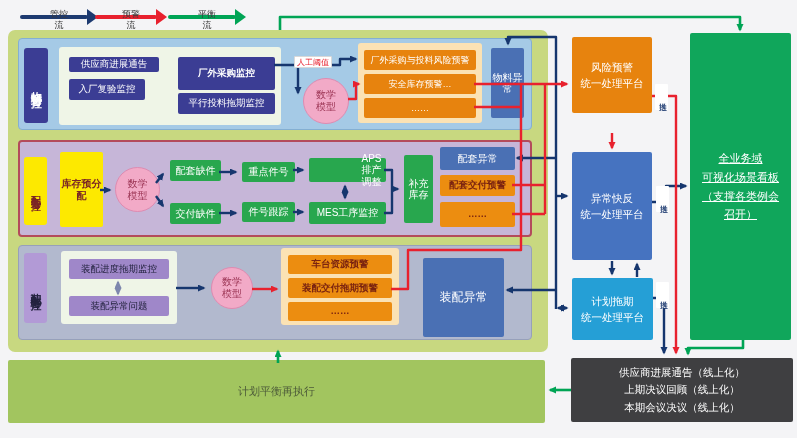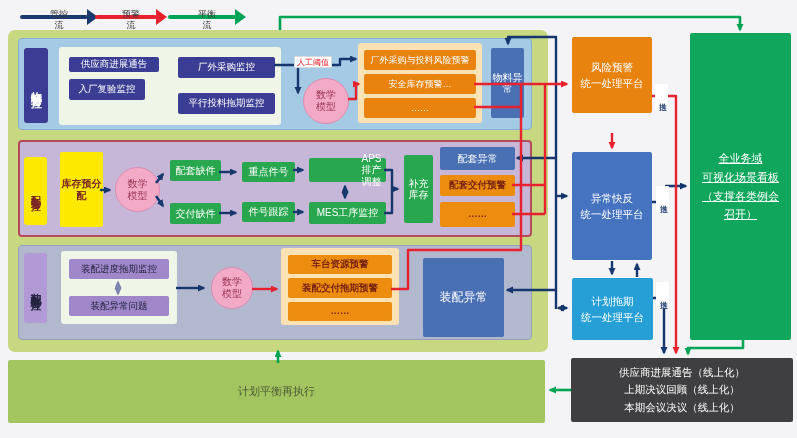--- a/index.html
+++ b/index.html
@@ -72,21 +72,21 @@
   <div class="legend-head" style="right:0;border-left:11px solid #00a455;"></div>
   <div class="legend-label">平衡流</div>
 </div>
 
 <div class="abs main-wrap">
 
   <div class="section sec1 abs">
     <div class="abs vlabel indigo" style="left:5px;top:9px;width:24px;height:75px;color:#fff;">物料管控</div>
     <div class="abs panel" style="left:40px;top:8px;width:222px;height:78px;">
       <div class="abs node indigo center" style="left:10px;top:10px;width:90px;height:15px;">供应商进展通告</div>
-      <div class="abs node indigo center" style="left:119px;top:10px;width:97px;height:21px;">厂外采购监控</div>
+      <div class="abs node indigo center" style="left:119px;top:10px;width:97px;height:33px;font-weight:bold;">厂外采购监控</div>
       <div class="abs node indigo center" style="left:10px;top:32px;width:76px;height:21px;">入厂复验监控</div>
       <div class="abs node indigo center" style="left:119px;top:46px;width:97px;height:21px;">平行投料拖期监控</div>
     </div>
     <div class="abs bubble center" style="left:284px;top:39px;width:46px;height:46px;">
       <span class="bubble-text">数学模型</span>
     </div>
     <div class="abs panel" style="left:339px;top:4px;width:124px;height:80px;background:#fbe2b4;">
       <div class="abs node orangeA center" style="left:6px;top:7px;width:112px;height:20px;">厂外采购与投料风险预警</div>
       <div class="abs node orangeA center" style="left:6px;top:31px;width:112px;height:20px;">安全库存预警…</div>
       <div class="abs node orangeA center" style="left:6px;top:55px;width:112px;height:20px;">……</div>

